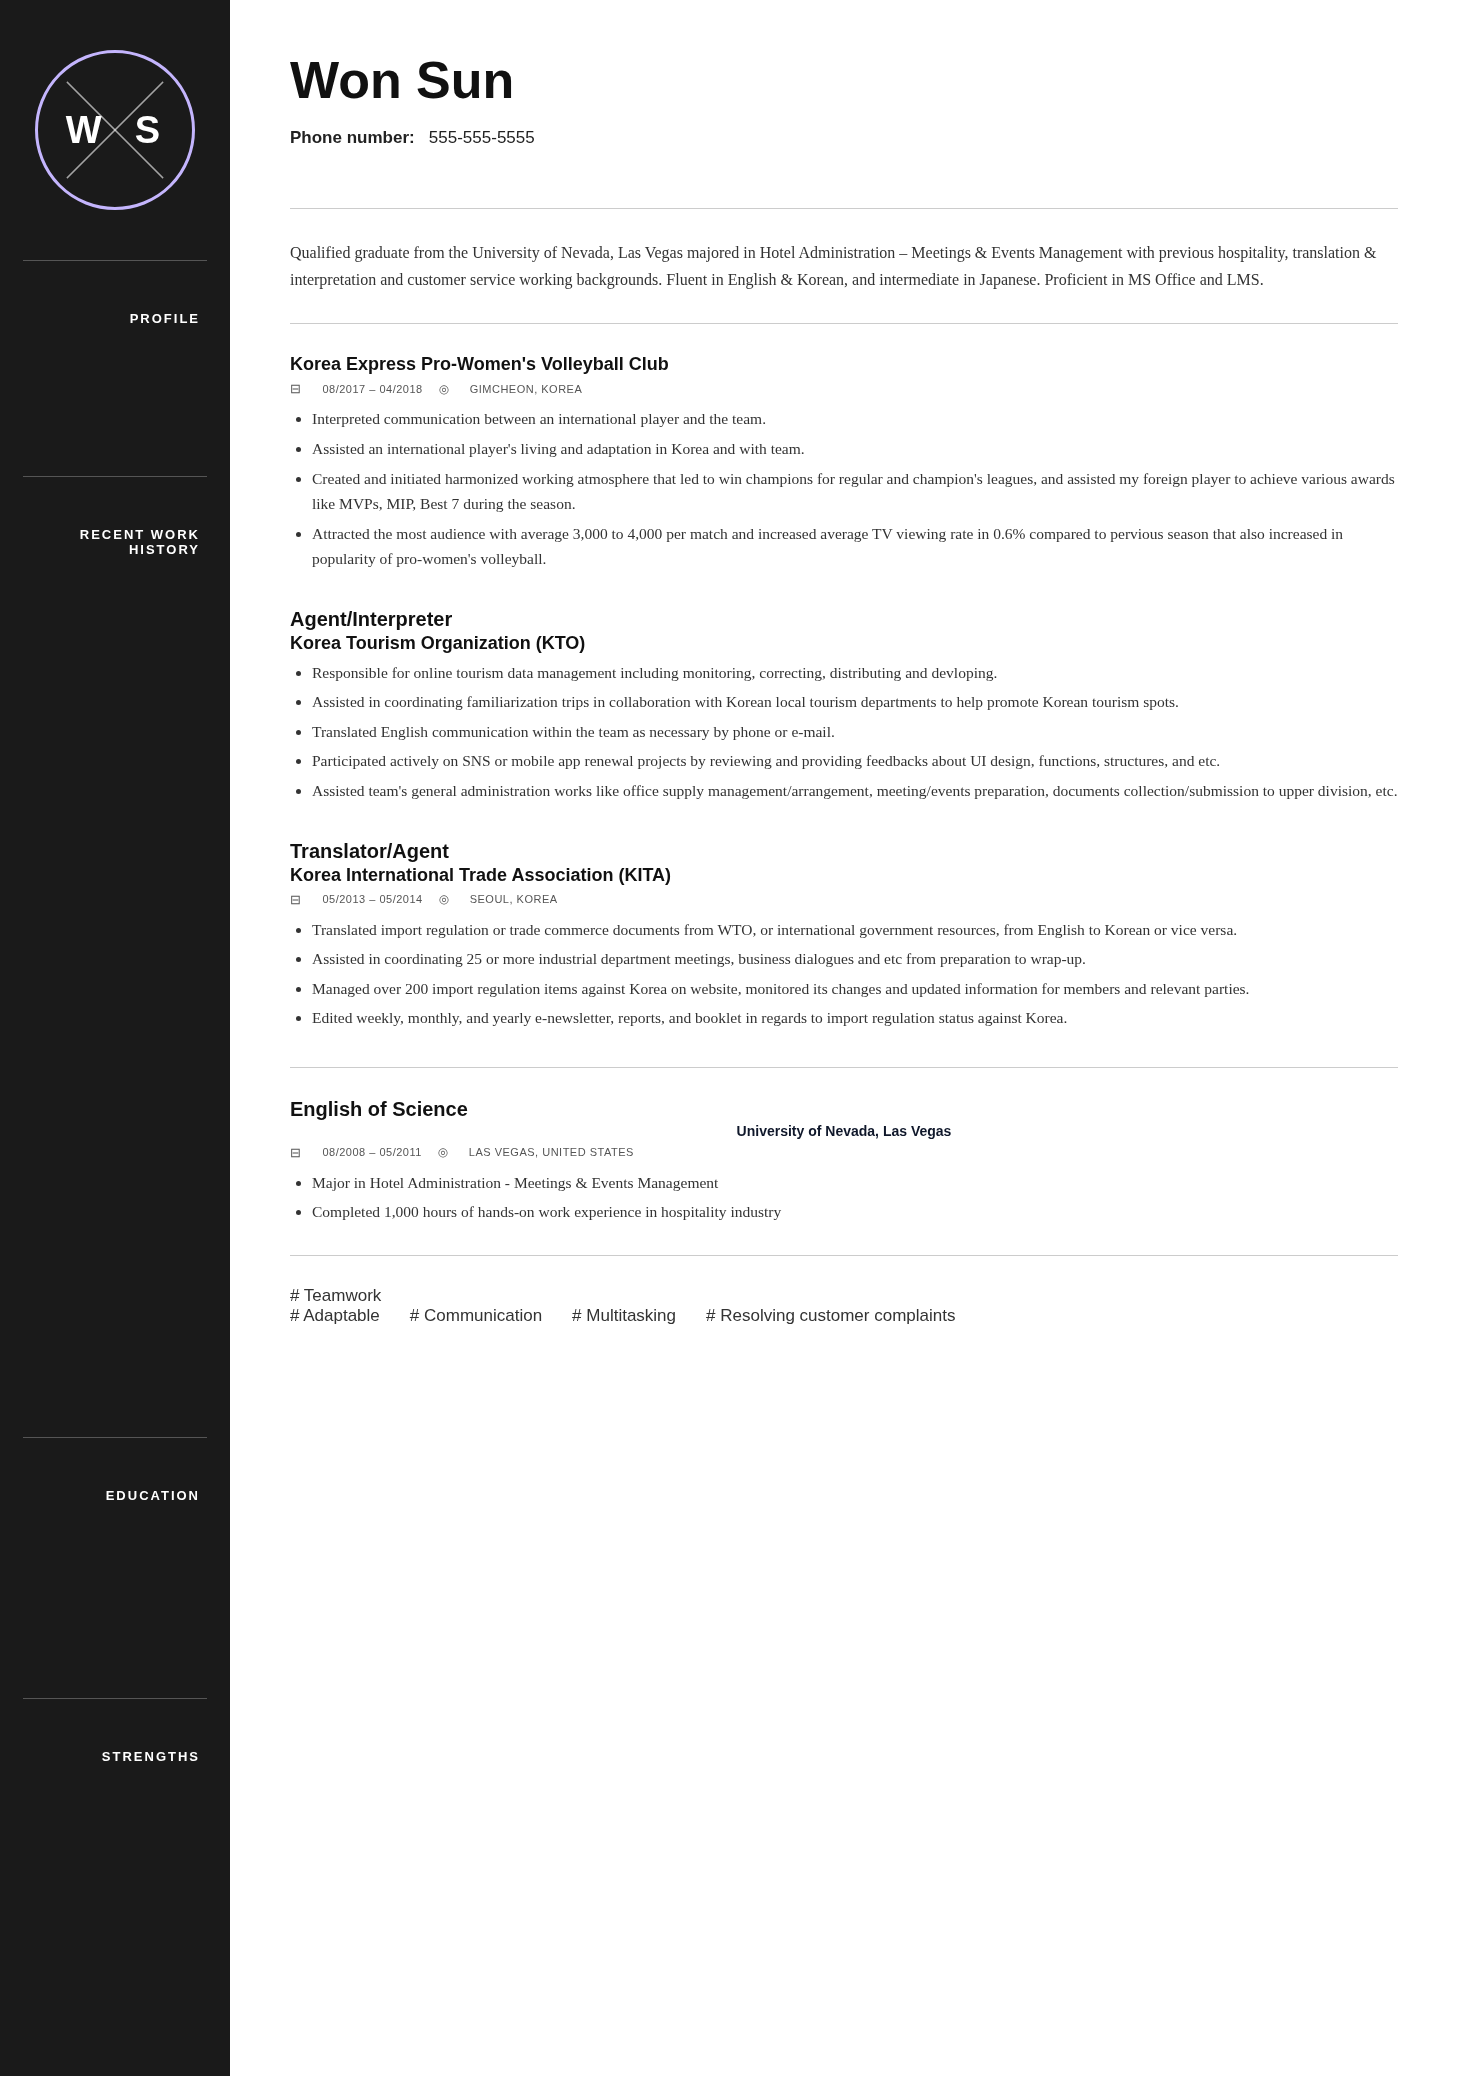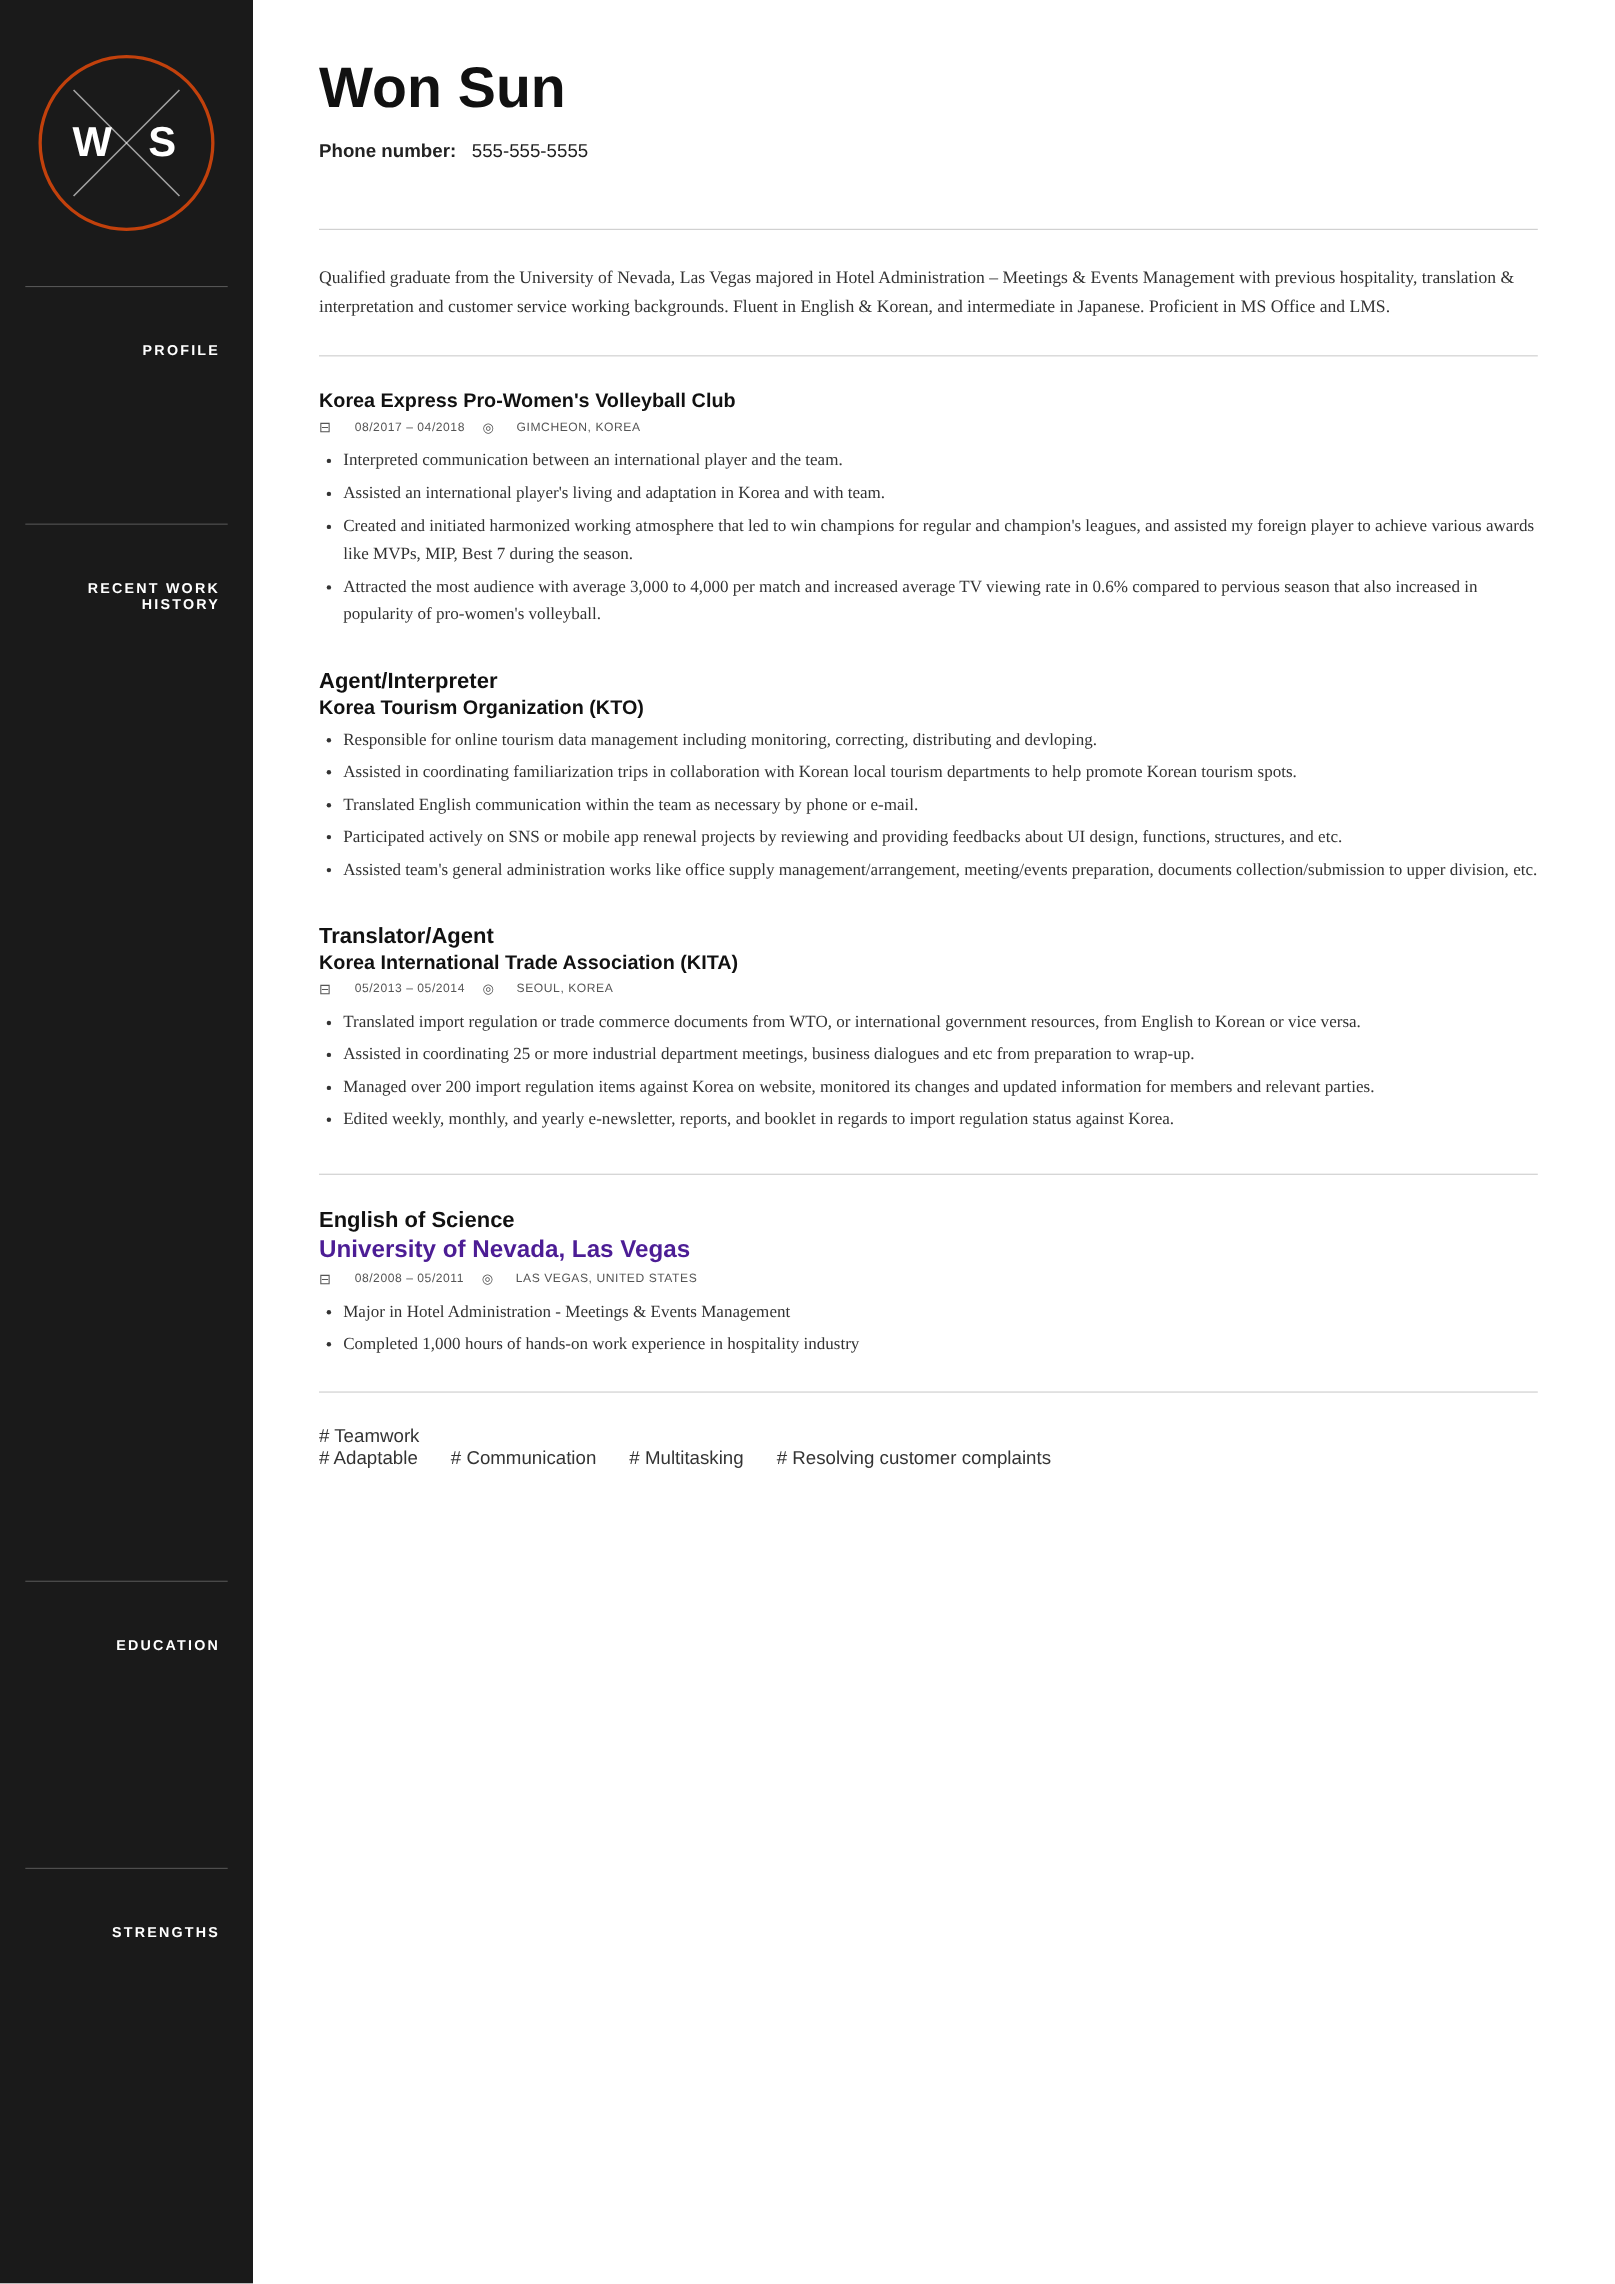--- a/index.html
+++ b/index.html
@@ -9,21 +9,21 @@
       color: #222;
       width: 1468px;
       min-height: 2076px;
       display: flex;
     }
 
     .avatar-circle {
       width: 160px;
       height: 160px;
       border-radius: 50%;
-      border: 3px solid #c2410c;
+      border: 3px solid #c4b5fd;
       display: flex;
       align-items: center;
       justify-content: center;
       margin-bottom: 50px;
       position: relative;
       overflow: hidden;
       text-align: center;
     }
 
     .avatar-letters {
@@ -166,25 +166,26 @@
     
     .edu-degree {
       font-size: 20px;
       font-weight: bold;
       font-family: Arial, sans-serif;
       color: #111;
       margin-bottom: 2px;
     }
 
     .edu-school {
-      font-size: 22px;
-      font-weight: bold;
-      font-family: Arial, sans-serif;
-      color: #4c1d95;
+      font-size: 14px;
+      font-weight: bold;
+      font-family: Arial, sans-serif;
+      color: #0f172a;
       margin-bottom: 6px;
+      text-align: center;
     }
 
     
     .strengths-row {
       display: flex;
       flex-wrap: wrap;
       gap: 8px 30px;
       font-size: 17px;
       font-family: Arial, sans-serif;
       color: #333;

